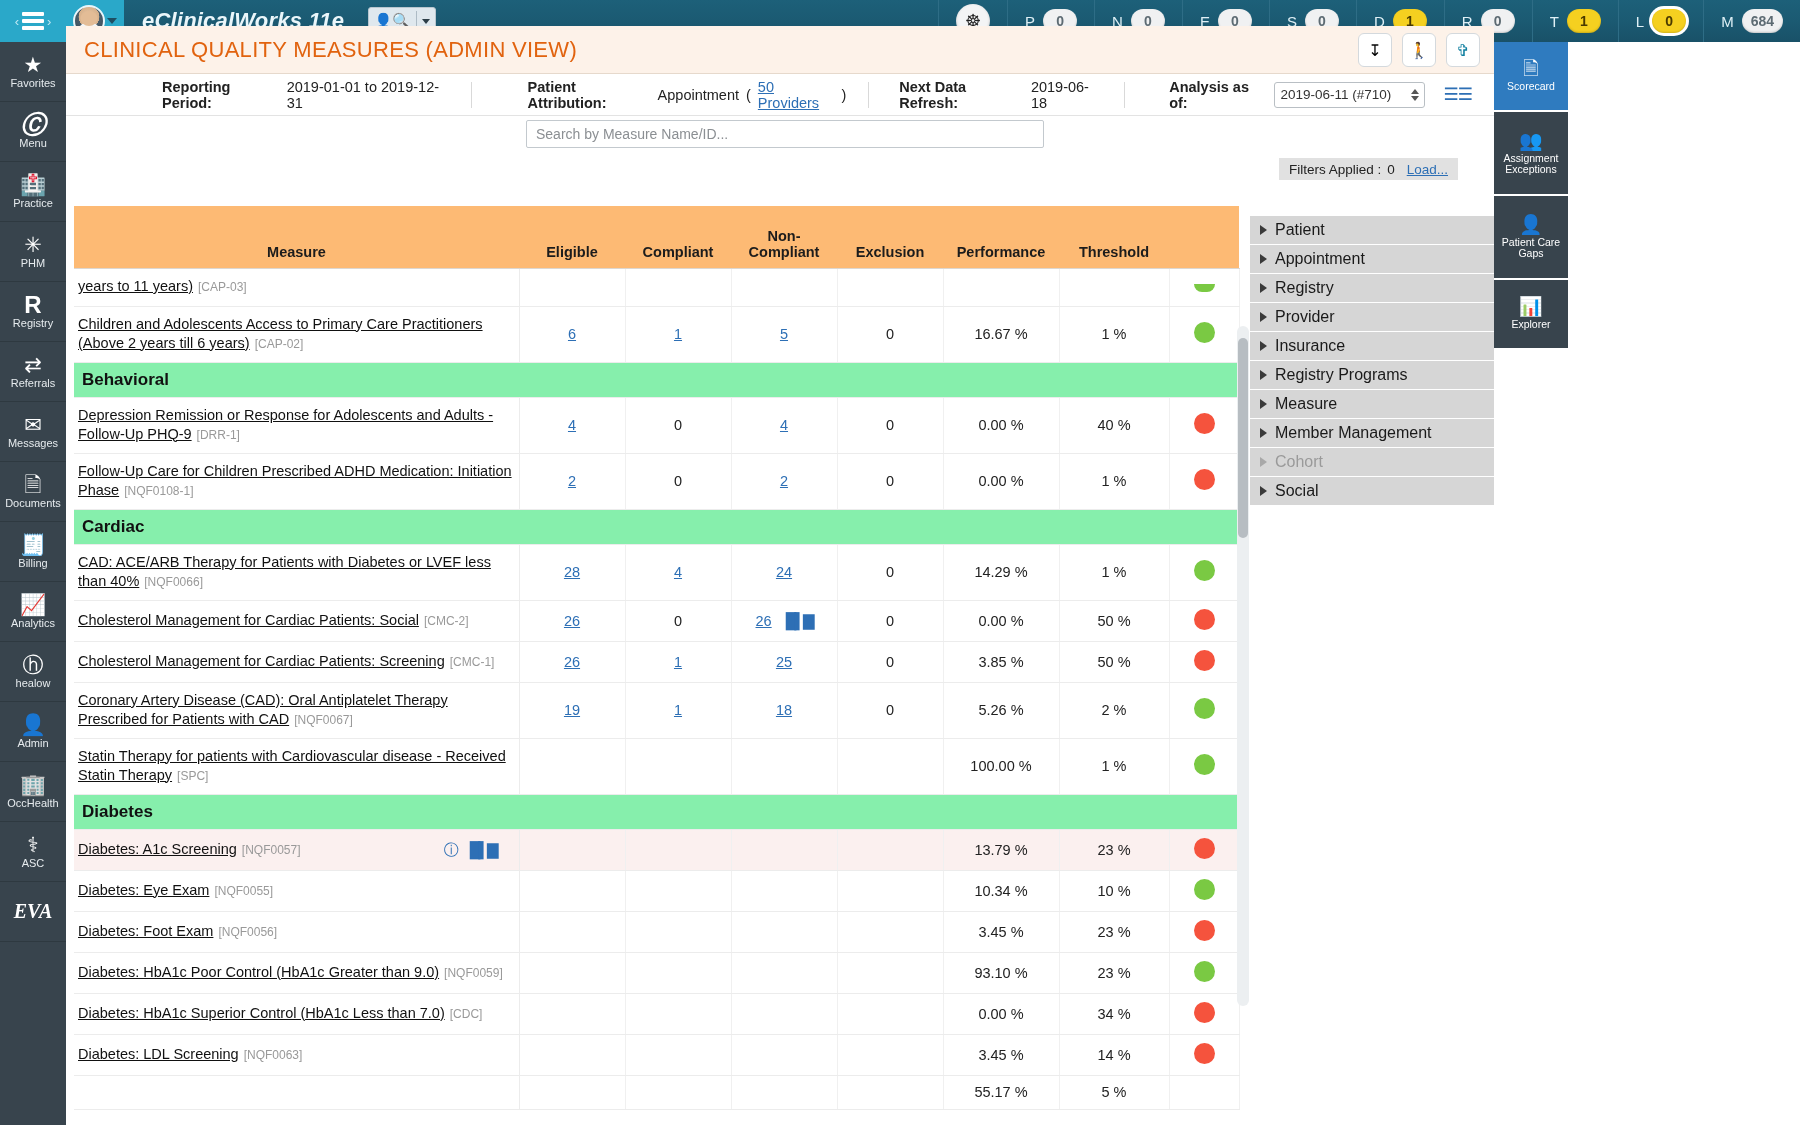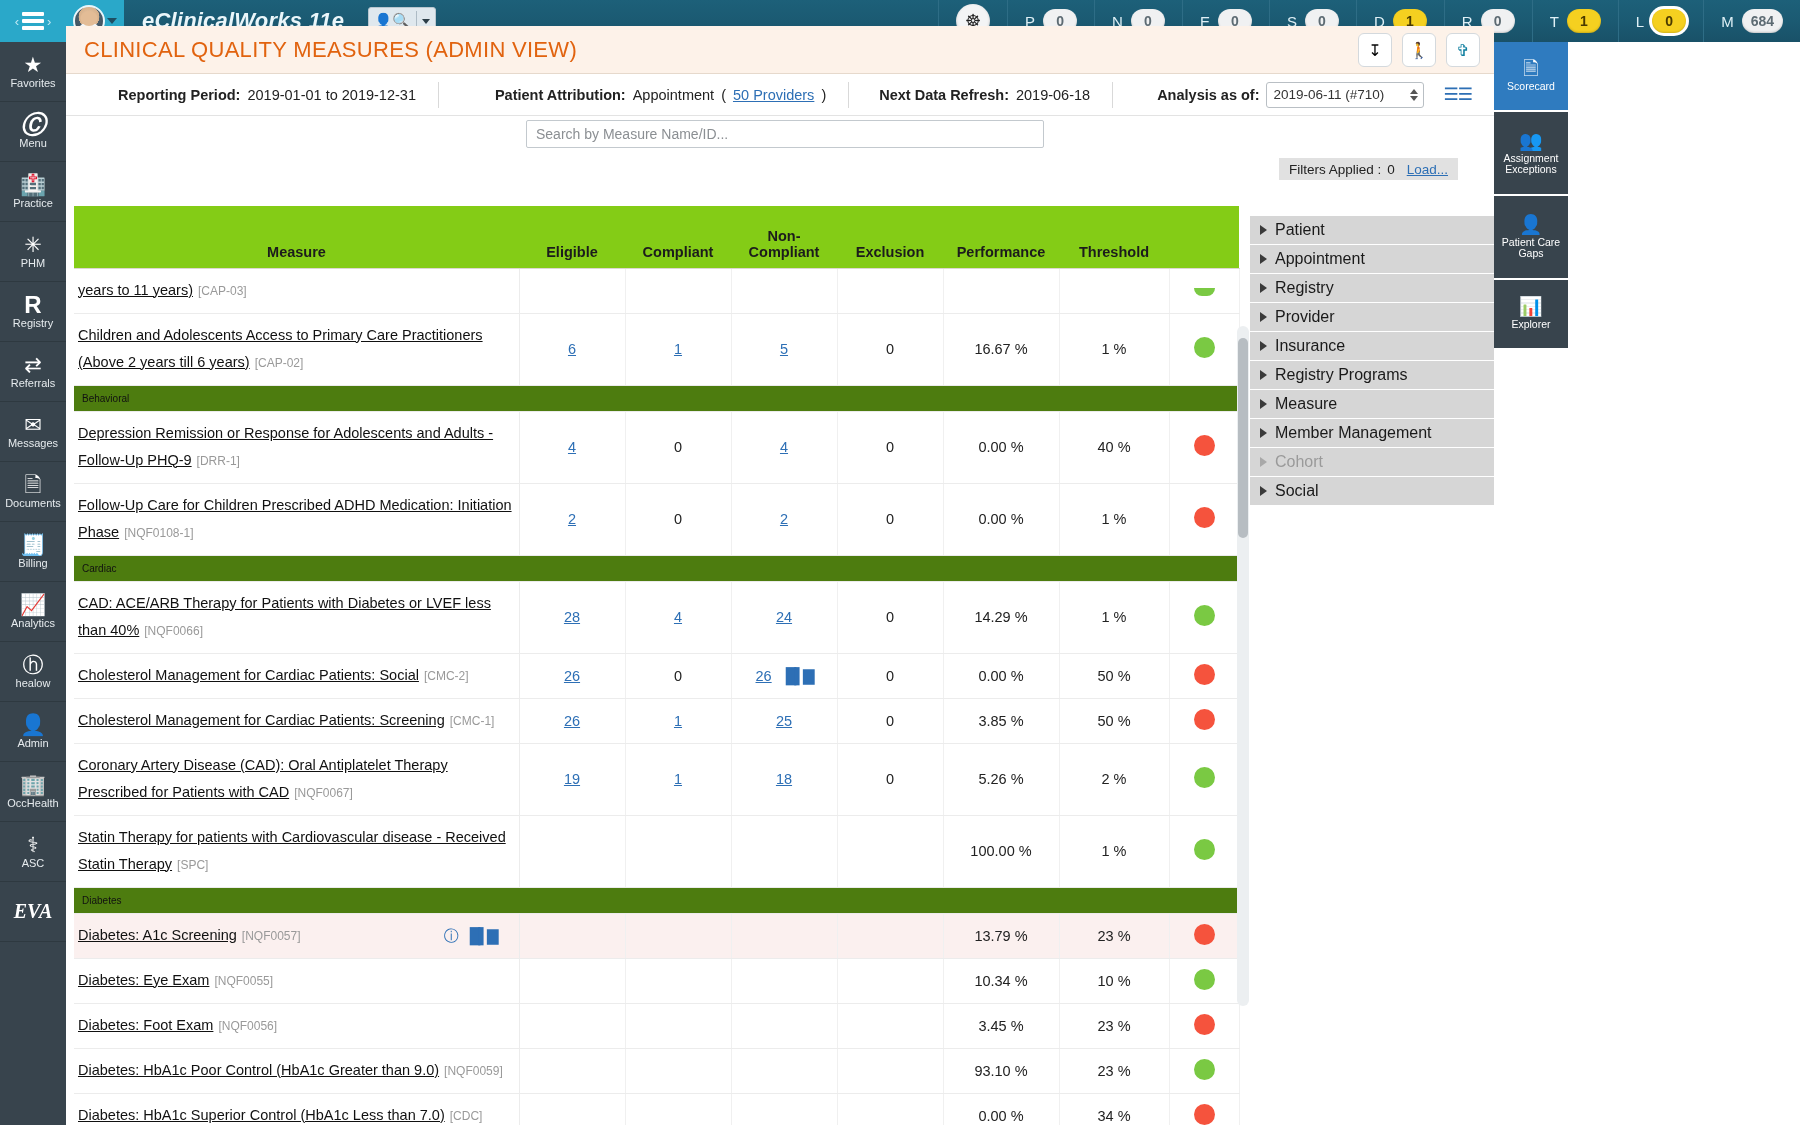--- a/index.html
+++ b/index.html
@@ -139,37 +139,37 @@
     position: absolute; right: 36px; top: 0px; background: #e1e1e1;
     height: 22px; display: flex; align-items: center; padding: 0 10px;
     font-size: 13.5px; color: #222; gap: 6px;
   }
   .filters-applied .load { color: #2d6fb5; text-decoration: underline; cursor: pointer; margin-left: 6px; }
 
   
   .tbl-wrap { position: absolute; top: 180px; left: 8px; width: 1162px; }
   table.cqm { width: 1162px; border-collapse: collapse; font-size: 14.5px; table-layout: fixed; }
   table.cqm thead th {
-    background: #84cc16; font-size: 14.5px; font-weight: 700; color: #1c1c1c;
+    background: #fdba74; font-size: 14.5px; font-weight: 700; color: #1c1c1c;
     padding: 8px 4px; vertical-align: bottom; height: 62px;
     border-bottom: 1px solid #ddd7d0;
   }
   .col-measure { width: 445px; }
   .col-num { width: 106px; }
   .col-perf { width: 116px; }
   .col-thr { width: 110px; }
   .col-dot { width: 70px; }
 
   table.cqm td { border-bottom: 1px solid #ececec; padding: 8px 4px; vertical-align: middle; }
-  td.c-measure { padding-left: 16px; text-align: left; line-height: 27px; }
+  td.c-measure { padding-left: 16px; text-align: left; line-height: 19px; }
   td.c-center { text-align: center; color: #222; }
   .m-link { color: #111; text-decoration: underline; cursor: pointer; }
   .m-code { color: #999; font-size: 12px; margin-left: 5px; }
   .num-link { color: #2d6fb5; text-decoration: underline; cursor: pointer; }
-  tr.grp td { background: #4d7c0f; font-weight: 400; font-size: 10px; padding-left: 8px; color: #111; padding-top:7px; padding-bottom:7px;}
+  tr.grp td { background: #86efac; font-weight: 700; font-size: 17px; padding-left: 8px; color: #111; padding-top:7px; padding-bottom:7px;}
   tr.hl td { background: #fbf0ef; margin-left: 30px; }
   .dot { width: 21px; height: 21px; border-radius: 50%; display: inline-block; }
   .dot.green { background: #7ac943; }
   .dot.red { background: #f5533d; }
   .dot.half { height: 8px; border-radius: 0 0 11px 11px; background:#7ac943; }
   .row-icons { display:inline-flex; gap:11px; align-items:center; vertical-align: middle; }
   .ic-help { color: #2d6fb5; font-size: 15px; cursor: pointer; }
   .ic-chart { color: #2d6fb5; font-size: 15px; cursor: pointer; letter-spacing:-2px; }
 
   
@@ -343,21 +343,21 @@
   <div class="page-title-bar">
     <div class="page-title">CLINICAL QUALITY MEASURES (ADMIN VIEW)</div>
     <div class="title-icons">
       <div class="ti-btn">↧</div>
       <div class="ti-btn blue">🚶</div>
       <div class="ti-btn teal">✞</div>
     </div>
   </div>
 
   <div class="meta-bar">
-    <div class="meta-cell" style="padding-left:52px;">
+    <div class="meta-cell" style="padding-left:96px;">
       <b>Reporting Period:</b>
       <span>2019-01-01 to 2019-12-31</span>
     </div>
     <div class="meta-cell" style="padding-left:56px;">
       <b>Patient Attribution:</b>
       <span>Appointment</span>
       <span>(</span>
       <span class="meta-link">50 Providers</span>
       <span>)</span>
     </div>

